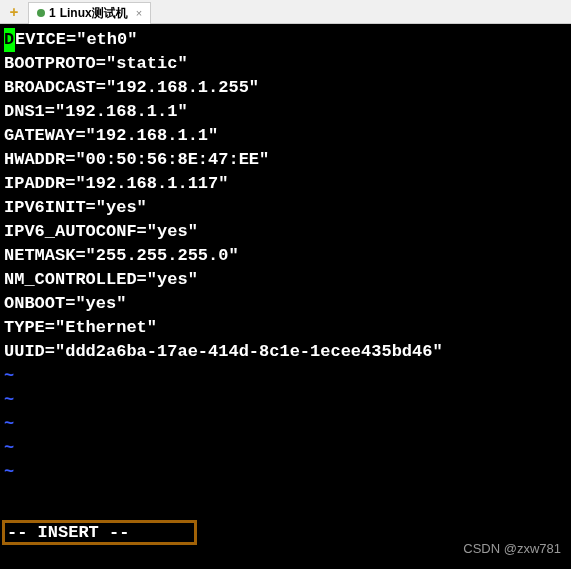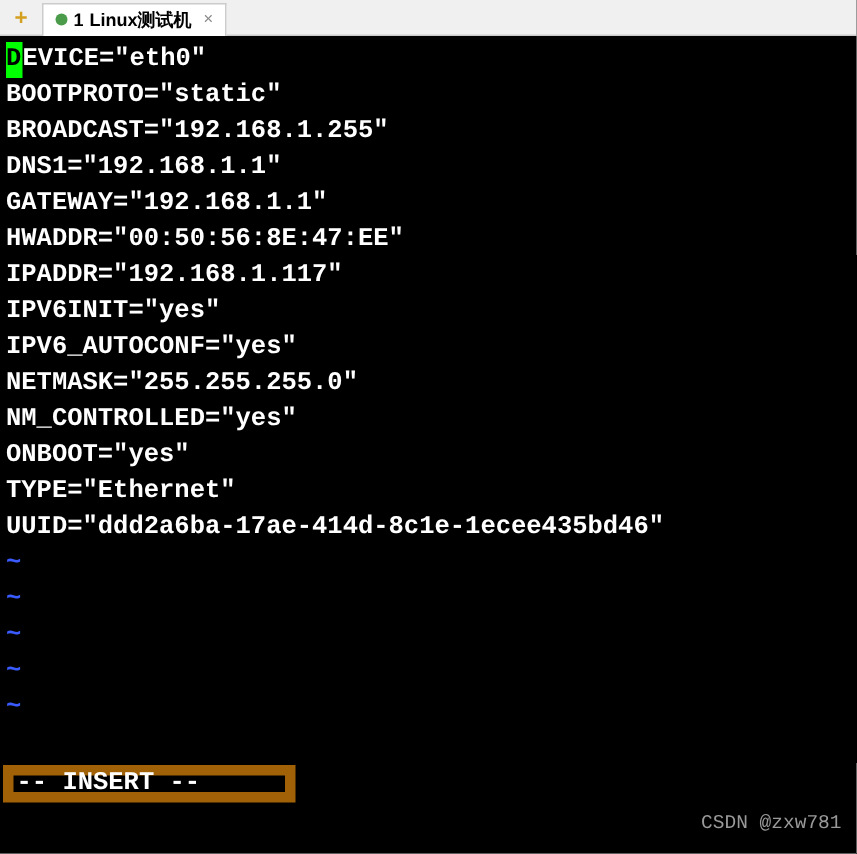--- a/index.html
+++ b/index.html
@@ -80,41 +80,41 @@
       background: #00ff00;
       color: #000;
       display: inline-block;
       width: 11px;
     }
     .tilde {
       color: #3a5cff;
     }
     .status-box {
       position: absolute;
-      bottom: 34px;
+      bottom: 24px;
       left: 2px;
-      border: 7px solid #a16207;
+      border: 3px solid #a16207;
       padding: 0 2px;
       width: 195px;
       height: 25px;
       display: flex;
       align-items: center;
     }
     .status-text {
       color: #fff;
       font-weight: bold;
       font-size: 17px;
     }
     .watermark {
       position: absolute;
       bottom: 8px;
       right: 10px;
       color: #999;
       font-size: 13px;
-      font-family: Liberation Mono, monospace;
+      font-family: Liberation Sans, sans-serif;
       font-weight: normal;
     }
   </style>
 </head>
 <body>
 
 <div class="tab-bar">
   <div class="add-tab">
     <span>+</span>
   </div>

